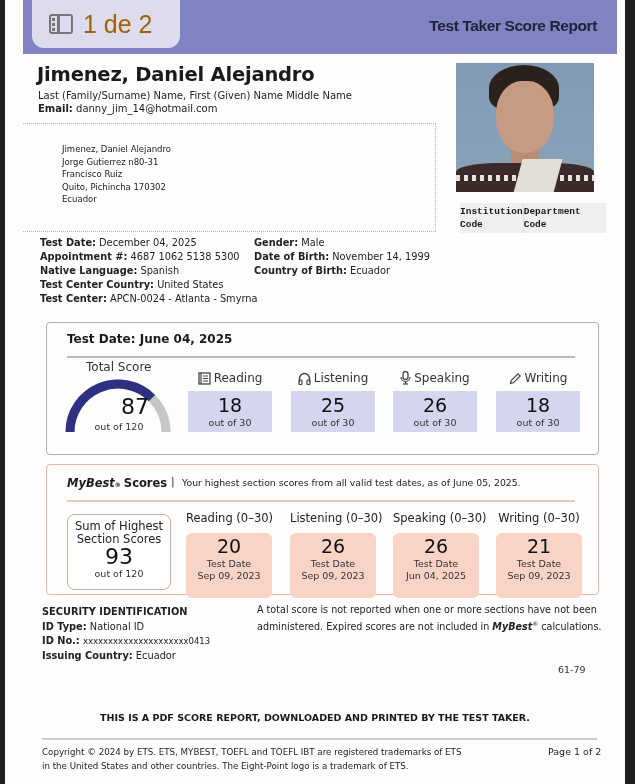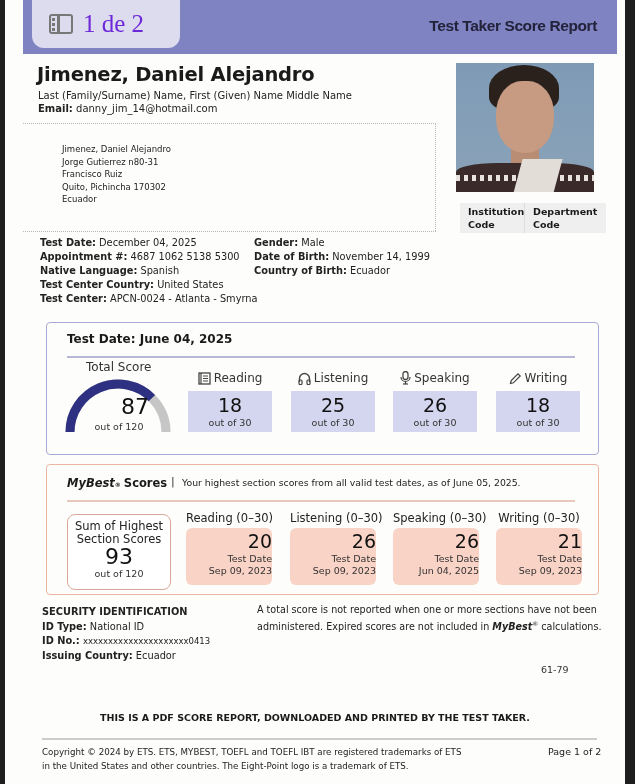--- a/index.html
+++ b/index.html
@@ -29,21 +29,21 @@
     position: relative; margin-right: 10px;
   }
   .page-pill .sidebar-icon::before {
     content: ""; position: absolute; left: 6px; top: -1px; bottom: -1px; width: 2.5px; background: #777;
   }
   .page-pill .sidebar-icon::after {
     content: ""; position: absolute; left: 1px; top: 2px; width: 3px; height: 3px; background: #777;
     box-shadow: 0 5px 0 #777, 0 10px 0 #777;
   }
   .page-pill .pill-text {
-    font-family: Liberation Serif, serif; font-size: 25px; color: #6d28d9;
+    font-family: Liberation Sans, sans-serif; font-size: 25px; color: #a16207;
   }
 
   .name { position: absolute; left: 32px; top: 63px; font-size: 19.5px; font-weight: bold; letter-spacing: -0.2px; }
   .name-sub { position: absolute; left: 33px; top: 90px; font-size: 10px; color: #222; }
   .email { position: absolute; left: 33px; top: 103px; font-size: 10px; color: #222; }
   .email b { font-weight: bold; }
 
   .dotted-h { position: absolute; height: 0; border-top: 1px dotted #b8b8b8; }
   .dotted-v { position: absolute; width: 0; border-left: 1px dotted #b8b8b8; }
 
@@ -59,21 +59,21 @@
   .photo .neck { position: absolute; left: 55px; top: 84px; width: 28px; height: 24px; background: #b98d74; }
   .photo .shirt { position: absolute; left: 0; top: 100px; width: 138px; height: 30px; background: #3a2a2a; border-radius: 30% 30% 0 0; }
   .photo .shirt-pattern { position: absolute; left: 0; top: 112px; width: 138px; height: 6px;
     background: repeating-linear-gradient(90deg, #e8e2dc 0 4px, #3a2a2a 4px 8px); }
   .photo .collar { position: absolute; left: 62px; top: 96px; width: 40px; height: 34px; background: #e2ddd6; transform: skewX(-15deg); }
 
   .code-table {
     position: absolute; left: 455px; top: 203px; width: 146px; height: 30px;
     background: #efefef; display: flex; font-size: 9.5px; font-weight: bold; line-height: 13px;
   }
-  .code-table div { padding: 2px 8px; }
+  .code-table div { padding: 2px 0; font-family: Liberation Mono, monospace; }
   .code-table div:first-child { width: 65px; border-right: 1px solid #ddd; }
 
   .info { position: absolute; font-size: 9.8px; line-height: 14px; color: #222; }
   .info b { font-weight: bold; }
 
   .score-box {
     position: absolute; left: 41px; top: 322px; width: 553px; height: 133px;
     border: 1.5px solid #a8a9d6; border-radius: 4px; background: #fdfdfb;
   }
   .score-box .box-title { position: absolute; left: 20px; top: 9px; font-size: 12px; font-weight: bold; }
@@ -105,30 +105,30 @@
   .sum-box {
     position: absolute; left: 20px; top: 49px; width: 104px; height: 76px;
     border: 1.5px solid #d8a89a; border-radius: 8px; text-align: center; background: #fff;
   }
   .sum-box .l1 { font-size: 11.5px; line-height: 13px; margin-top: 5px; color: #222; }
   .sum-box .val { font-size: 22px; line-height: 22px; color: #111; }
   .sum-box .sub { font-size: 9.5px; line-height: 12px; color: #333; }
 
   .best-col { position: absolute; top: 43px; width: 86px; }
   .best-head { font-size: 11.5px; color: #222; text-align: center; white-space: nowrap; height: 20px; line-height: 20px; }
-  .best-tile { height: 57px; background: #f8d3c6; border-radius: 6px; text-align: right; }
+  .best-tile { margin-top: 5px; height: 65px; background: #f8d3c6; border-radius: 6px; text-align: center; }
   .best-tile .val { font-size: 19px; line-height: 24px; padding-top: 1px; color: #111; }
   .best-tile .sub { font-size: 9.5px; line-height: 12px; color: #333; }
 
   .security { position: absolute; left: 37px; top: 605px; font-size: 9.8px; line-height: 14.5px; color: #222; }
   .security b { font-weight: bold; }
   .security .sec-title { font-weight: bold; }
   .note { position: absolute; left: 252px; top: 603px; width: 350px; font-size: 9.6px; line-height: 14px; color: #222; }
   .note b { font-style: italic; font-weight: bold; }
-  .code { position: absolute; left: 536px; top: 664px; font-size: 9.5px; color: #333; text-align: center; }
+  .code { position: absolute; left: 553px; top: 664px; font-size: 9.5px; color: #333; text-align: center; }
 
   .pdf-notice { position: absolute; left: 0; width: 620px; top: 712px; text-align: center; font-size: 9.5px; font-weight: bold; }
   .footer-rule { position: absolute; left: 37px; top: 738px; width: 555px; height: 1.5px; background: #ccc; }
   .copyright { position: absolute; left: 37px; top: 746px; width: 420px; font-size: 8.7px; line-height: 13.5px; color: #222; }
   .pageno { position: absolute; left: 543px; top: 746px; font-size: 9.5px; color: #222; }
 </style>
 </head>
 <body>
 
 <div class="page">

